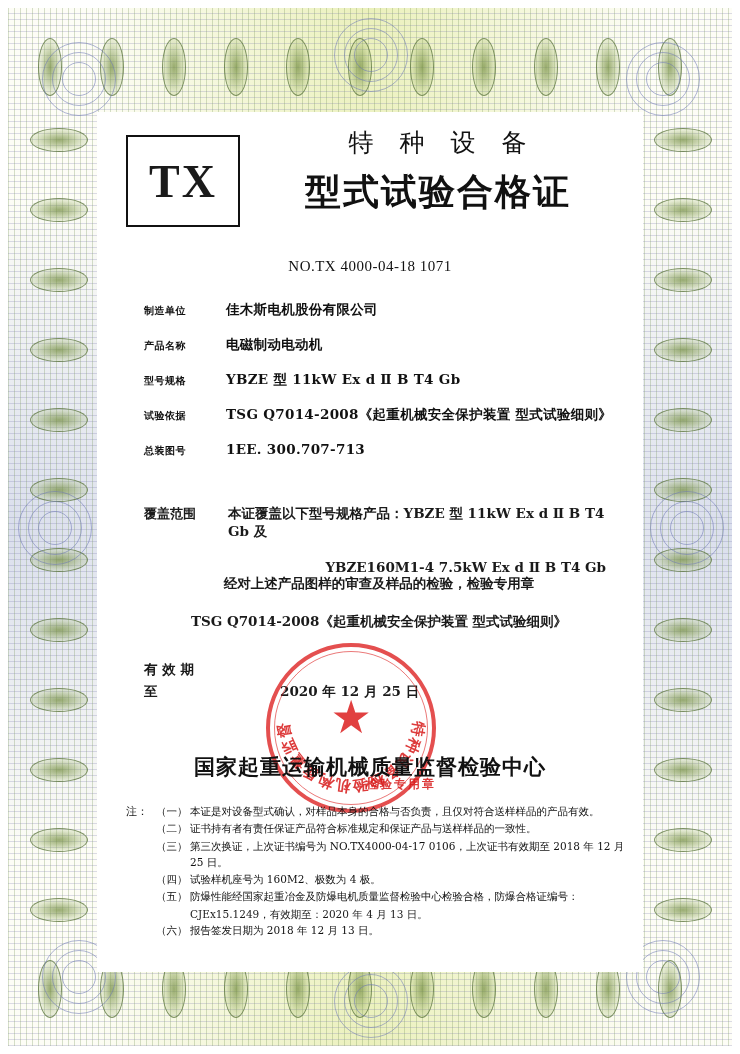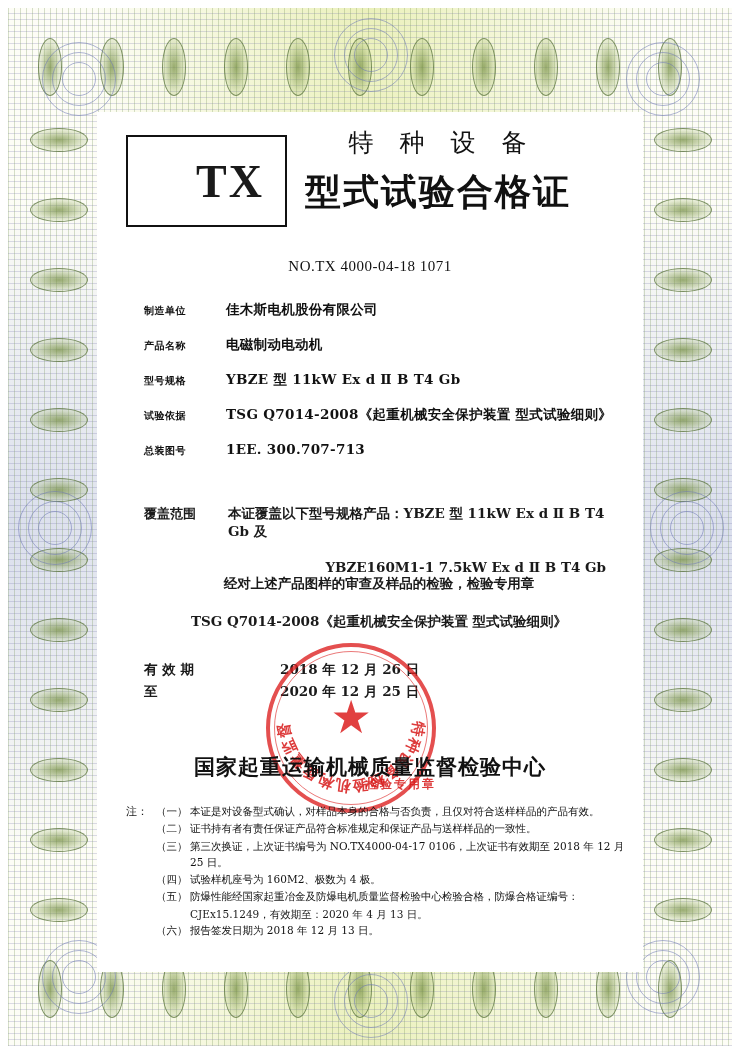--- a/index.html
+++ b/index.html
@@ -77,21 +77,20 @@
   .tx-box {
     position: absolute;
     left: 28px;
     top: 22px;
     width: 110px;
     height: 88px;
     border: 2px solid #111;
     display: flex;
     align-items: center;
     justify-content: center;
-    padding-left: 47px;
   }
   .tx-box span {
     font-family: "Liberation Serif", serif;
     font-size: 46px;
     font-weight: bold;
     letter-spacing: 2px;
   }
 
   .title-block {
     position: absolute;
@@ -451,32 +450,31 @@
           <div class="field-label">总装图号</div>
           <div class="field-value">1EE. 300.707-713</div>
         </div>
       </div>
 
     <div class="coverage">
       <div class="coverage-row">
         <div class="coverage-label">覆盖范围</div>
         <div class="coverage-text">本证覆盖以下型号规格产品：YBZE 型 11kW Ex d Ⅱ B T4 Gb 及</div>
       </div>
-      <div class="coverage-line2">YBZE160M1-1 7.5kW Ex d Ⅱ B T4 Gb</div>
+      <div class="coverage-line2">YBZE160M1-4 7.5kW Ex d Ⅱ B T4 Gb</div>
     </div>
 
     <div class="statement">
       <div>经对上述产品图样的审查及样品的检验，检验专用章</div>
       <div class="line2">TSG Q7014-2008《起重机械安全保护装置 型式试验细则》</div>
     </div>
 
     <div class="validity">
       <div class="validity-row">
         <div class="validity-label">有 效 期</div>
-        <div class="validity-date">2018 年 12 月 26 日</div>
       </div>
       <div class="validity-row">
         <div class="validity-label">至</div>
         <div class="validity-date">2020 年 12 月 25 日</div>
       </div>
     </div>
 
     <div class="seal">
       <div class="circle"></div>
       <div class="circle-inner"></div>

